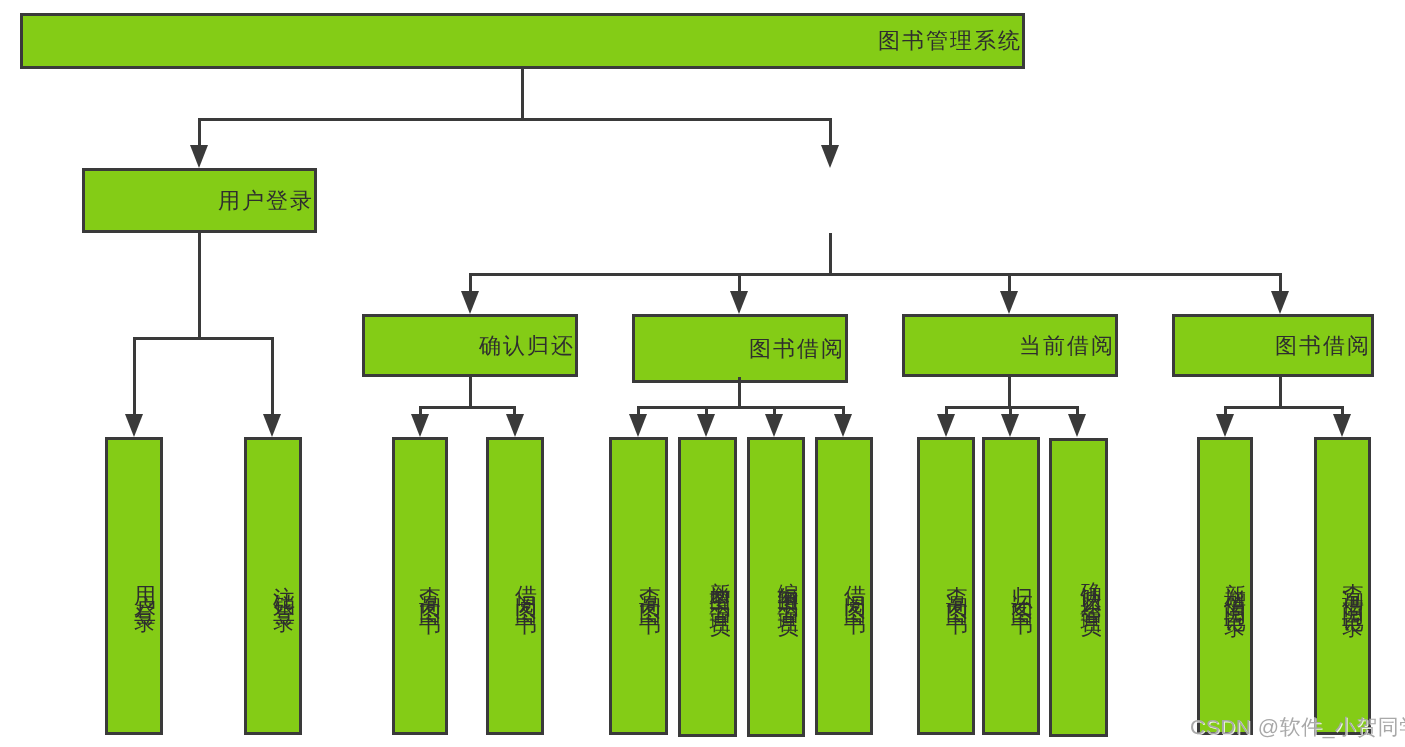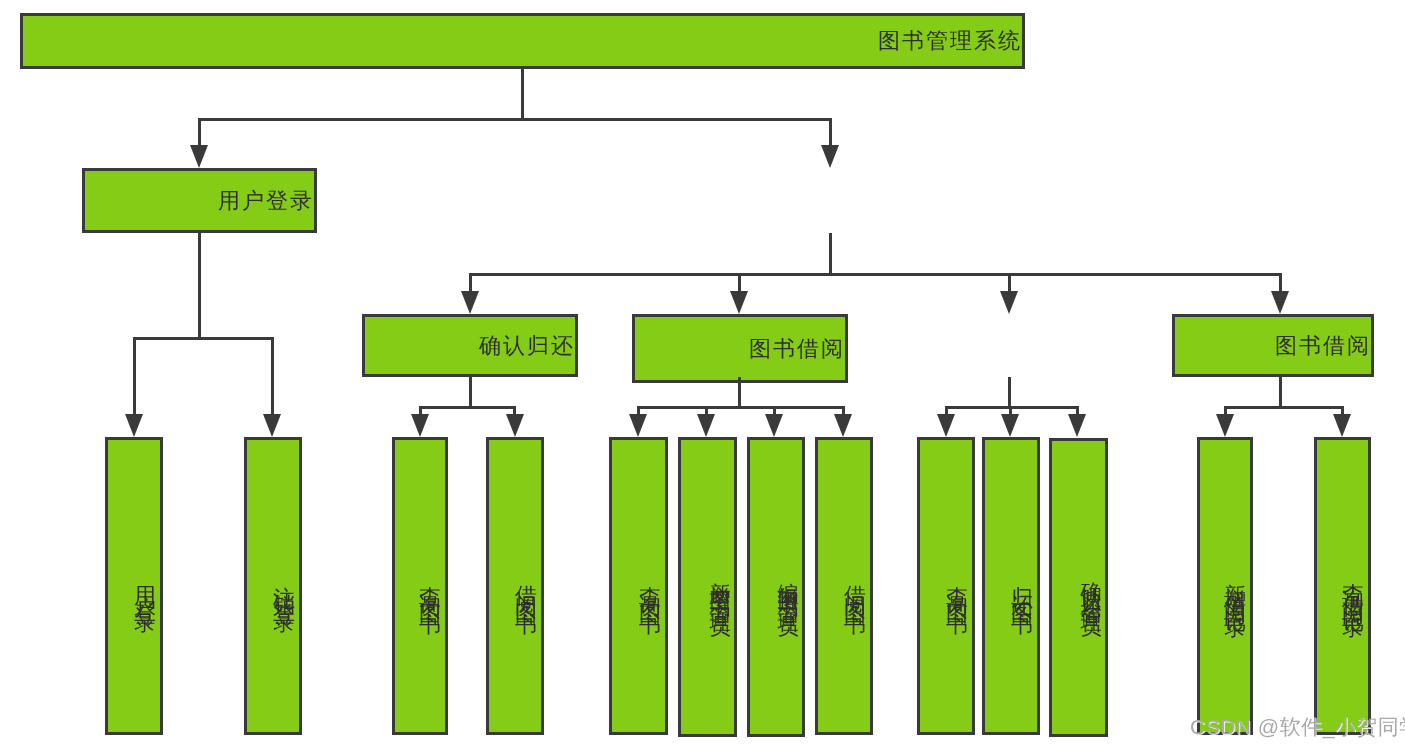--- a/index.html
+++ b/index.html
@@ -44,20 +44,23 @@
 
   <div class="box hlabel" style="left:82px;top:168px;width:235px;height:65px">
     <span>用户登录</span>
   </div>
 
   <div class="box hlabel" style="left:362px;top:314px;width:216px;height:63px">
     <span>确认归还</span>
   </div>
   <div class="box hlabel" style="left:632px;top:314px;width:216px;height:69px">
     <span>图书借阅</span>
+  </div>
+  <div class="box hlabel" style="left:902px;top:314px;width:216px;height:63px">
+    <span>当前借阅</span>
   </div>
   <div class="box hlabel" style="left:1172px;top:314px;width:202px;height:63px">
     <span>图书借阅</span>
   </div>
 
   <div class="box vbox" style="left:105px;top:437px;width:58px;height:298px">
     <span>用户登录</span>
   </div>
   <div class="box vbox" style="left:244px;top:437px;width:58px;height:298px">
     <span>注销登录</span>

